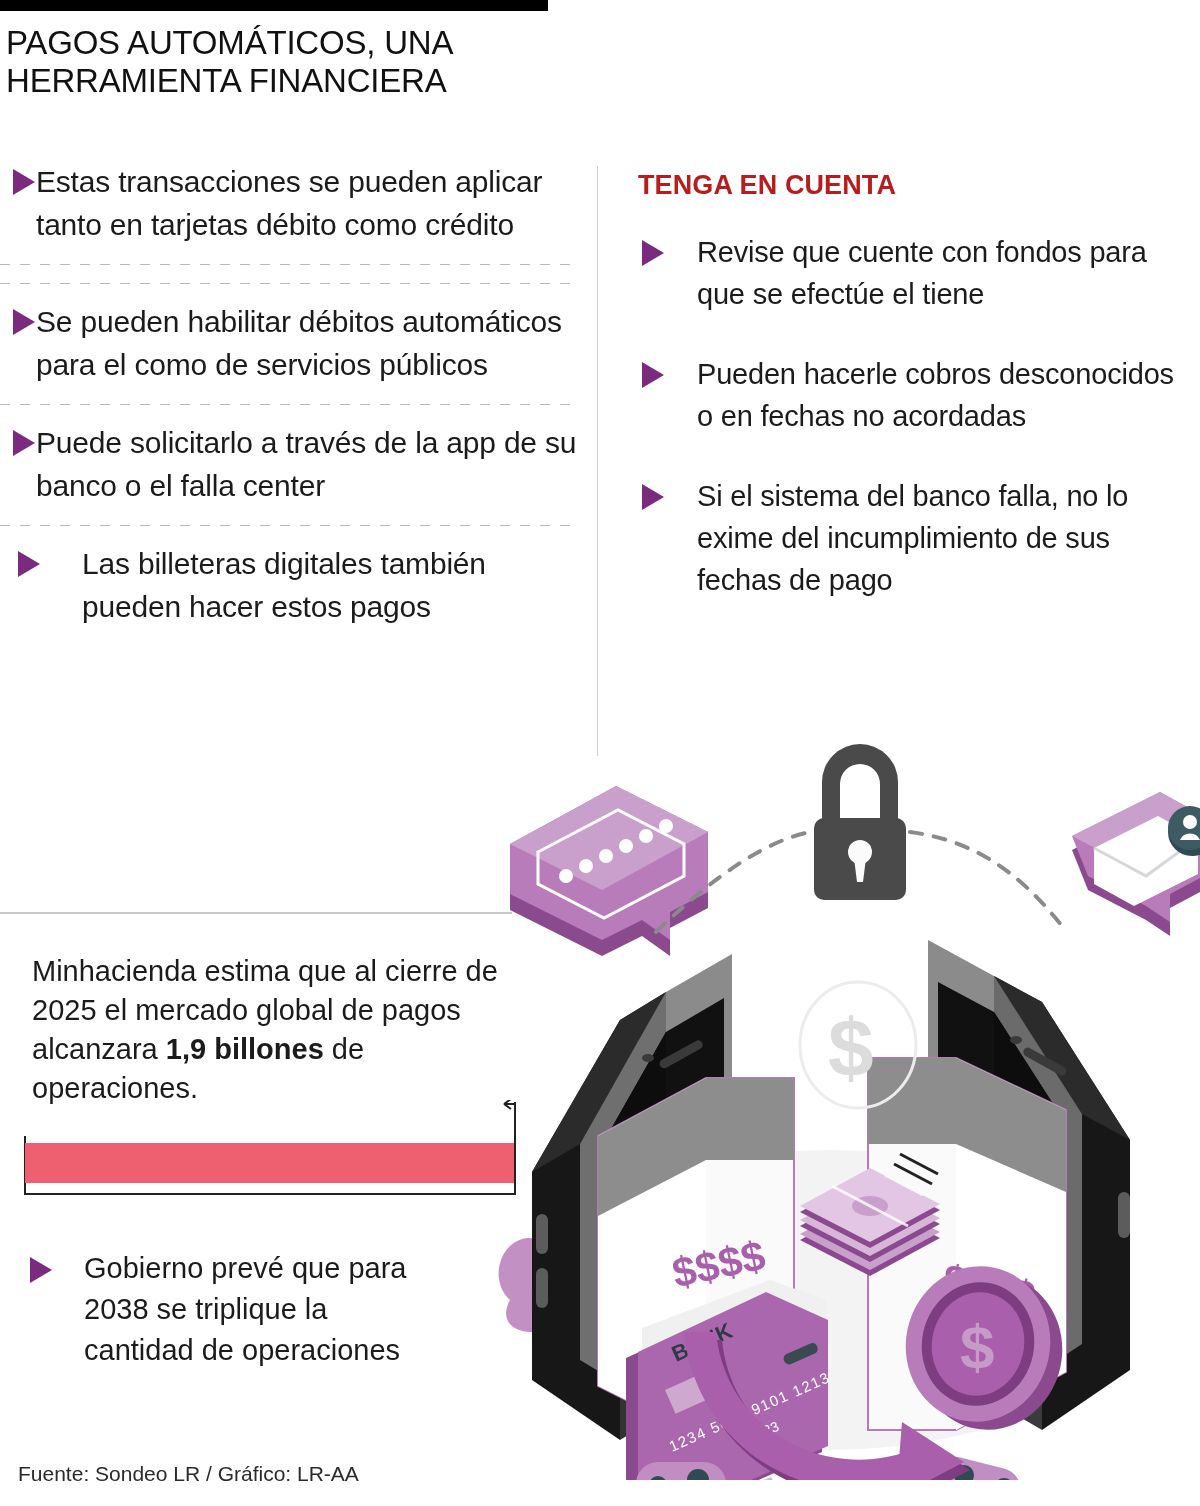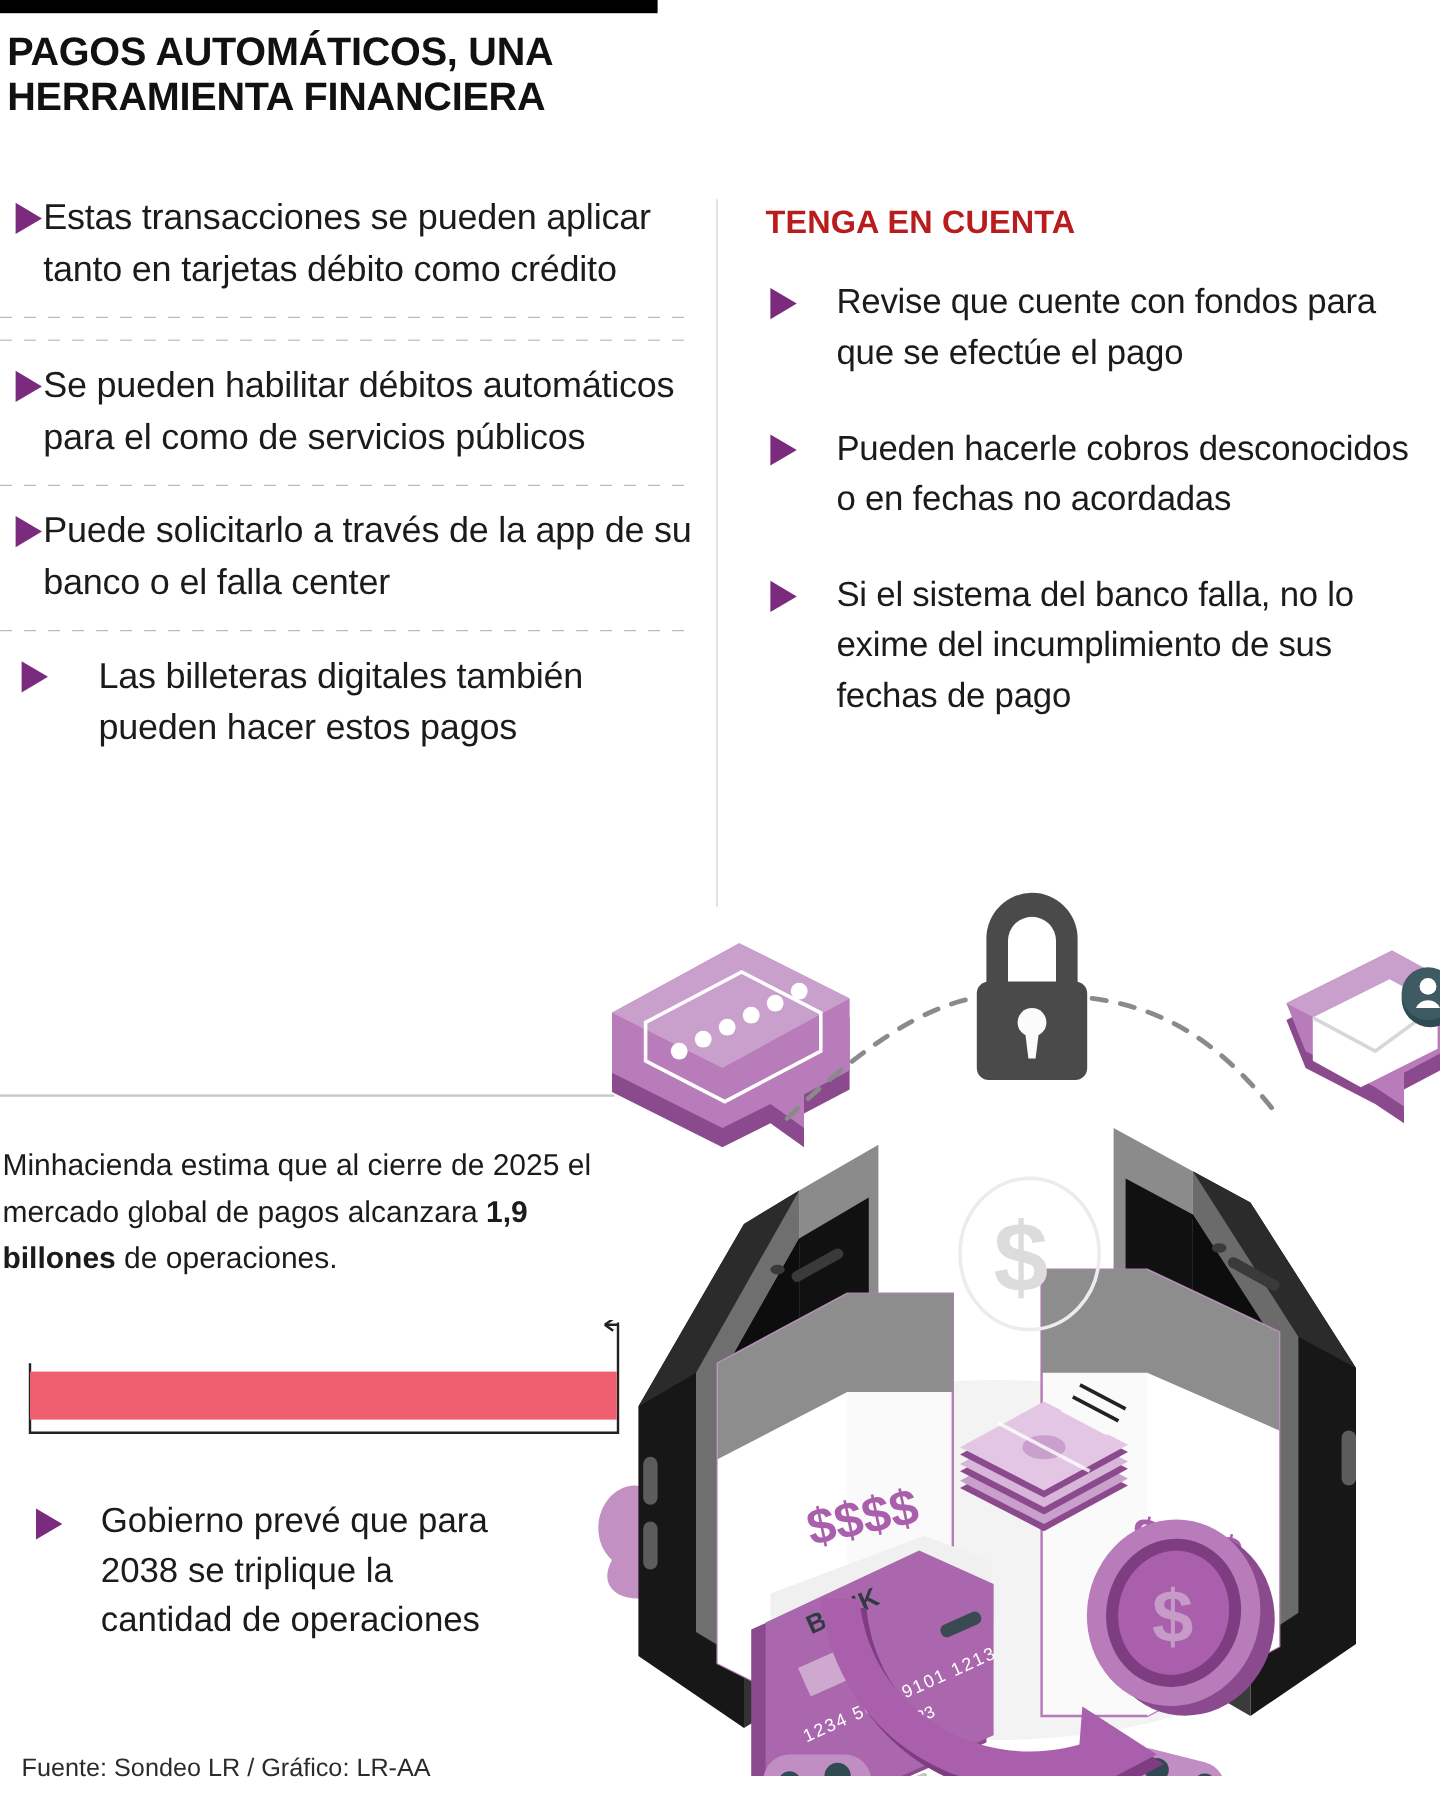--- a/index.html
+++ b/index.html
@@ -10,21 +10,21 @@
     color:#1a1a1a;
   }
   .page{position:absolute;inset:0;}
 
   
   .topbar{position:absolute;left:0;top:0;width:548px;height:11px;background:#000;}
 
   
   .title{
     position:absolute;left:6px;top:24px;width:600px;
-    font-size:33px;line-height:38px;font-weight:bold;
+    font-size:33px;line-height:38px;font-weight:normal;
     letter-spacing:-0.2px;color:#111;
   }
   .title span{display:block;}
 
   
   .col-left{position:absolute;left:0;top:160px;width:580px;}
   .col-right{position:absolute;left:630px;top:160px;width:565px;}
 
   .vdiv{position:absolute;left:597px;top:166px;width:1px;height:590px;background:#cfcfcf;}
 
@@ -55,22 +55,22 @@
   }
   .col-right .bullet{padding-left:67px;}
   .col-right .bullet .tri{left:12px;}
   .col-right .bullet .txt{font-size:29px;line-height:42px;}
   .rgap{height:38px;}
 
   
   .hrule{position:absolute;left:0;top:912px;width:512px;height:2px;background:#c9c9c9;}
 
   .highlight{
-    position:absolute;left:2px;top:952px;width:500px;
-    font-size:25px;line-height:39px;font-weight:300;color:#1b1b1b;
+    position:absolute;left:32px;top:952px;width:500px;
+    font-size:29px;line-height:39px;font-weight:300;color:#1b1b1b;
   }
   .highlight b{font-weight:bold;}
 
   
   .redwrap{position:absolute;left:22px;top:1100px;width:495px;height:96px;}
   .redwrap .frame{
     position:absolute;left:0;top:0;width:100%;height:100%;
   }
   .redbar{
     position:absolute;left:3px;top:43px;width:489px;height:40px;background:#ee5f6f;
@@ -134,21 +134,21 @@
       <span class="tri"></span>
       <div class="txt">Las billeteras digitales también pueden hacer estos pagos</div>
     </div>
   </div>
 
   <div class="col-right">
     <div class="rhead">TENGA EN CUENTA</div>
 
     <div class="bullet">
       <span class="tri"></span>
-      <div class="txt">Revise que cuente con fondos para que se efectúe el pago</div>
+      <div class="txt">Revise que cuente con fondos para que se efectúe el tiene</div>
     </div>
     <div class="rgap"></div>
 
     <div class="bullet">
       <span class="tri"></span>
       <div class="txt">Pueden hacerle cobros desconocidos o en fechas no acordadas</div>
     </div>
     <div class="rgap"></div>
 
     <div class="bullet">

